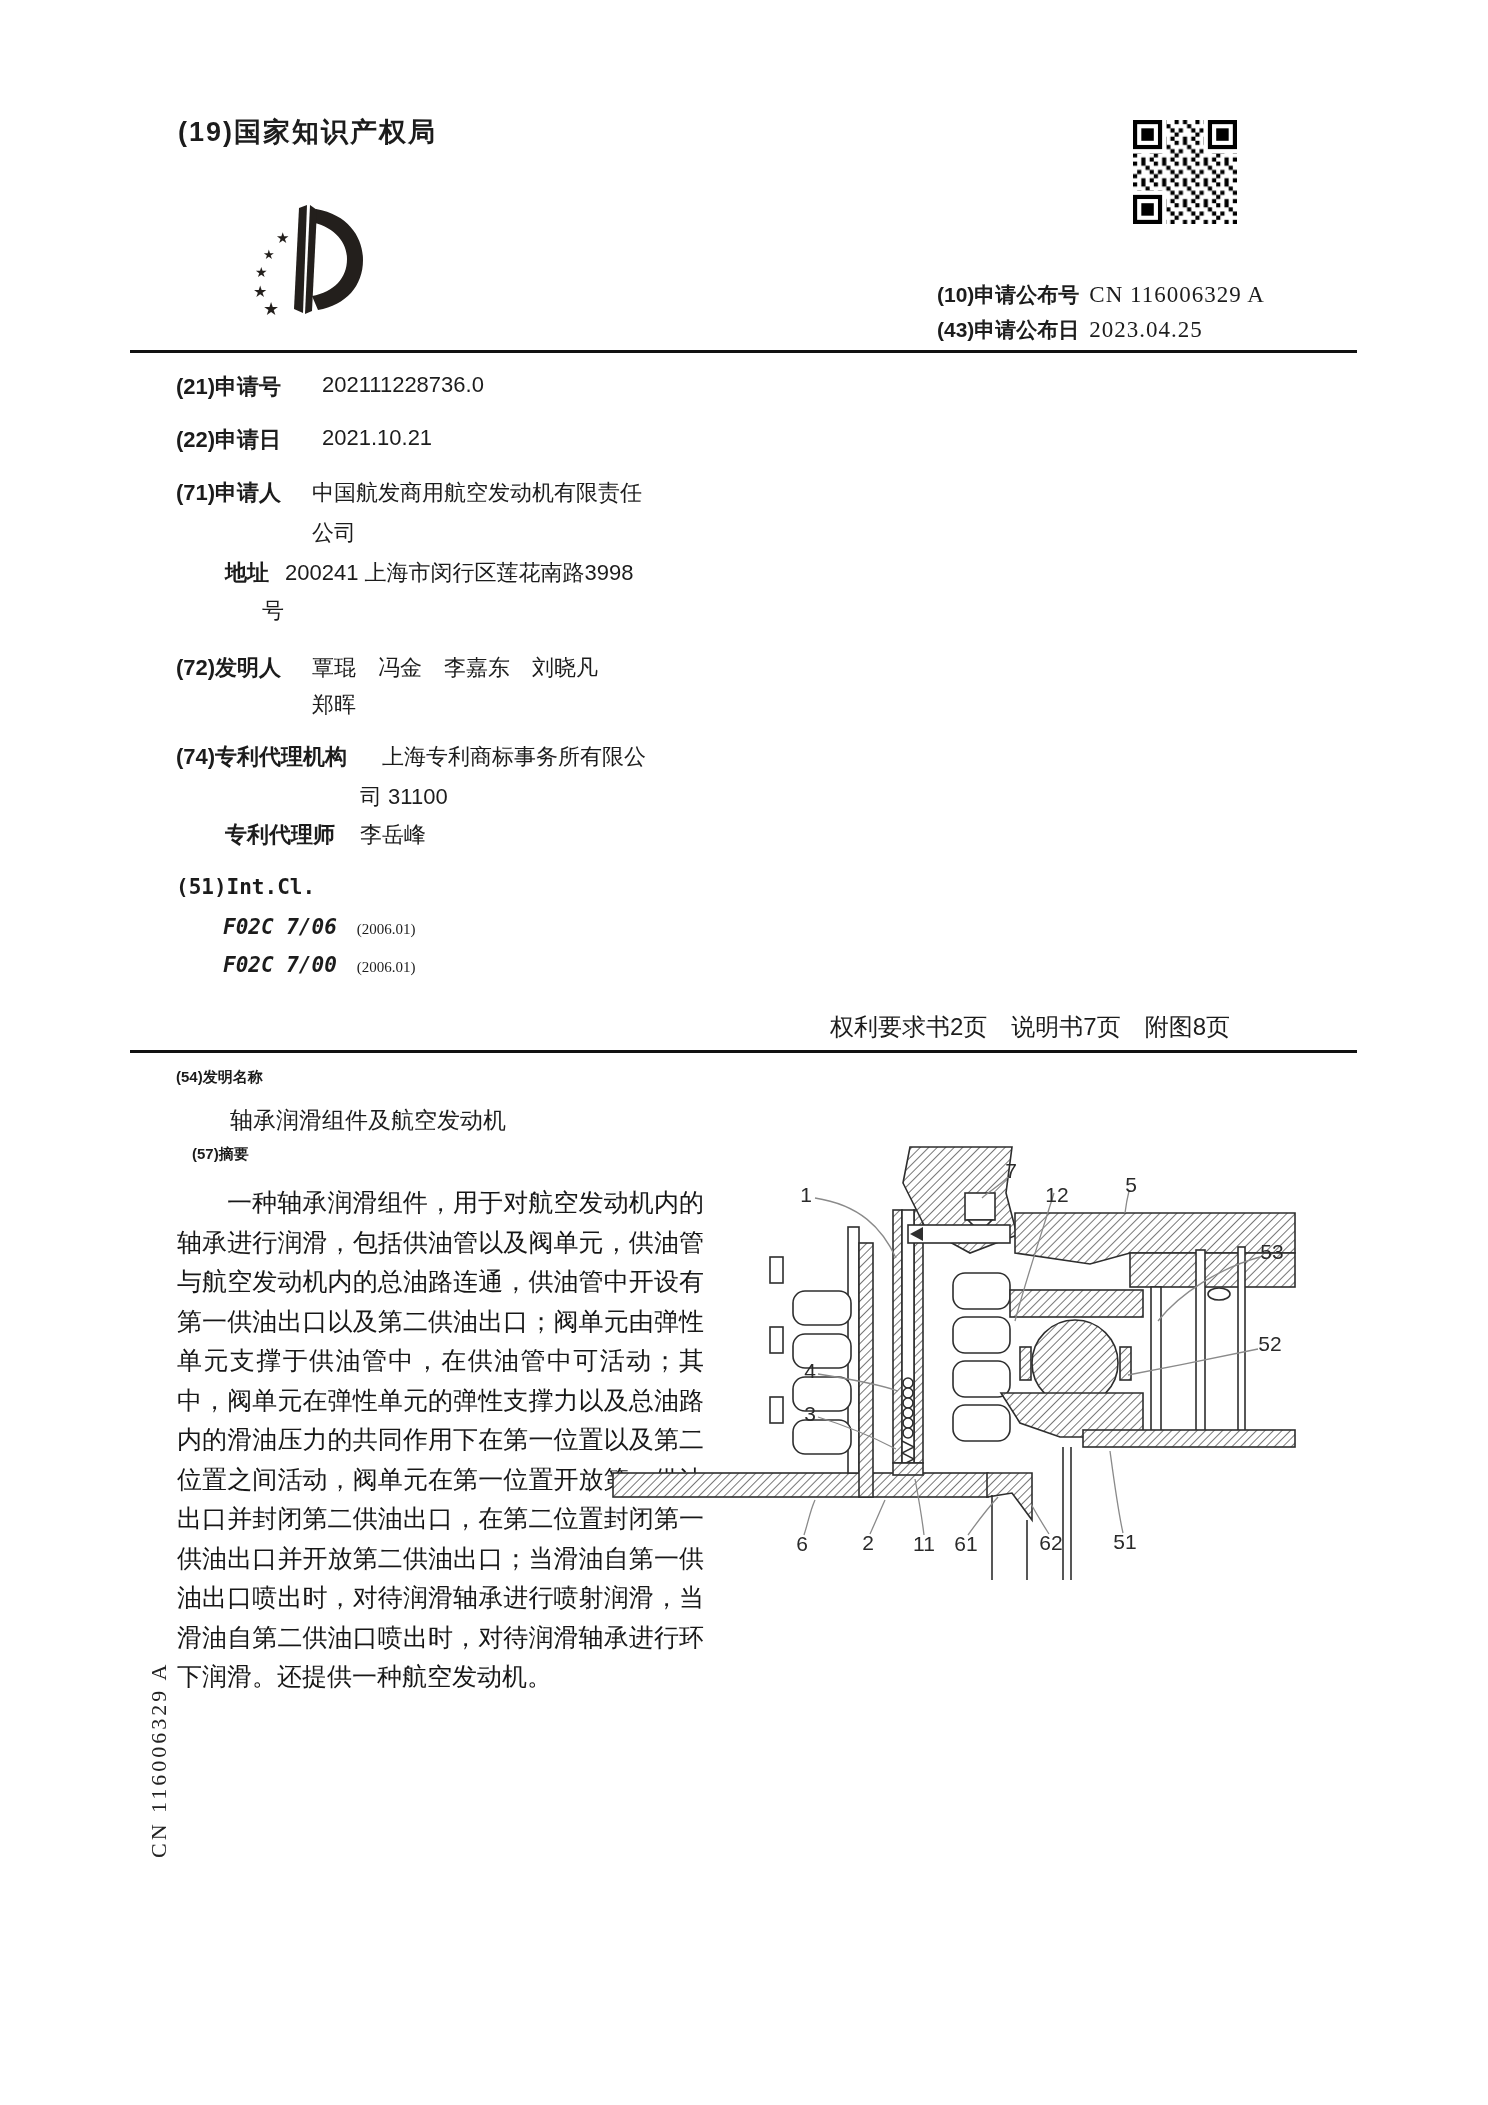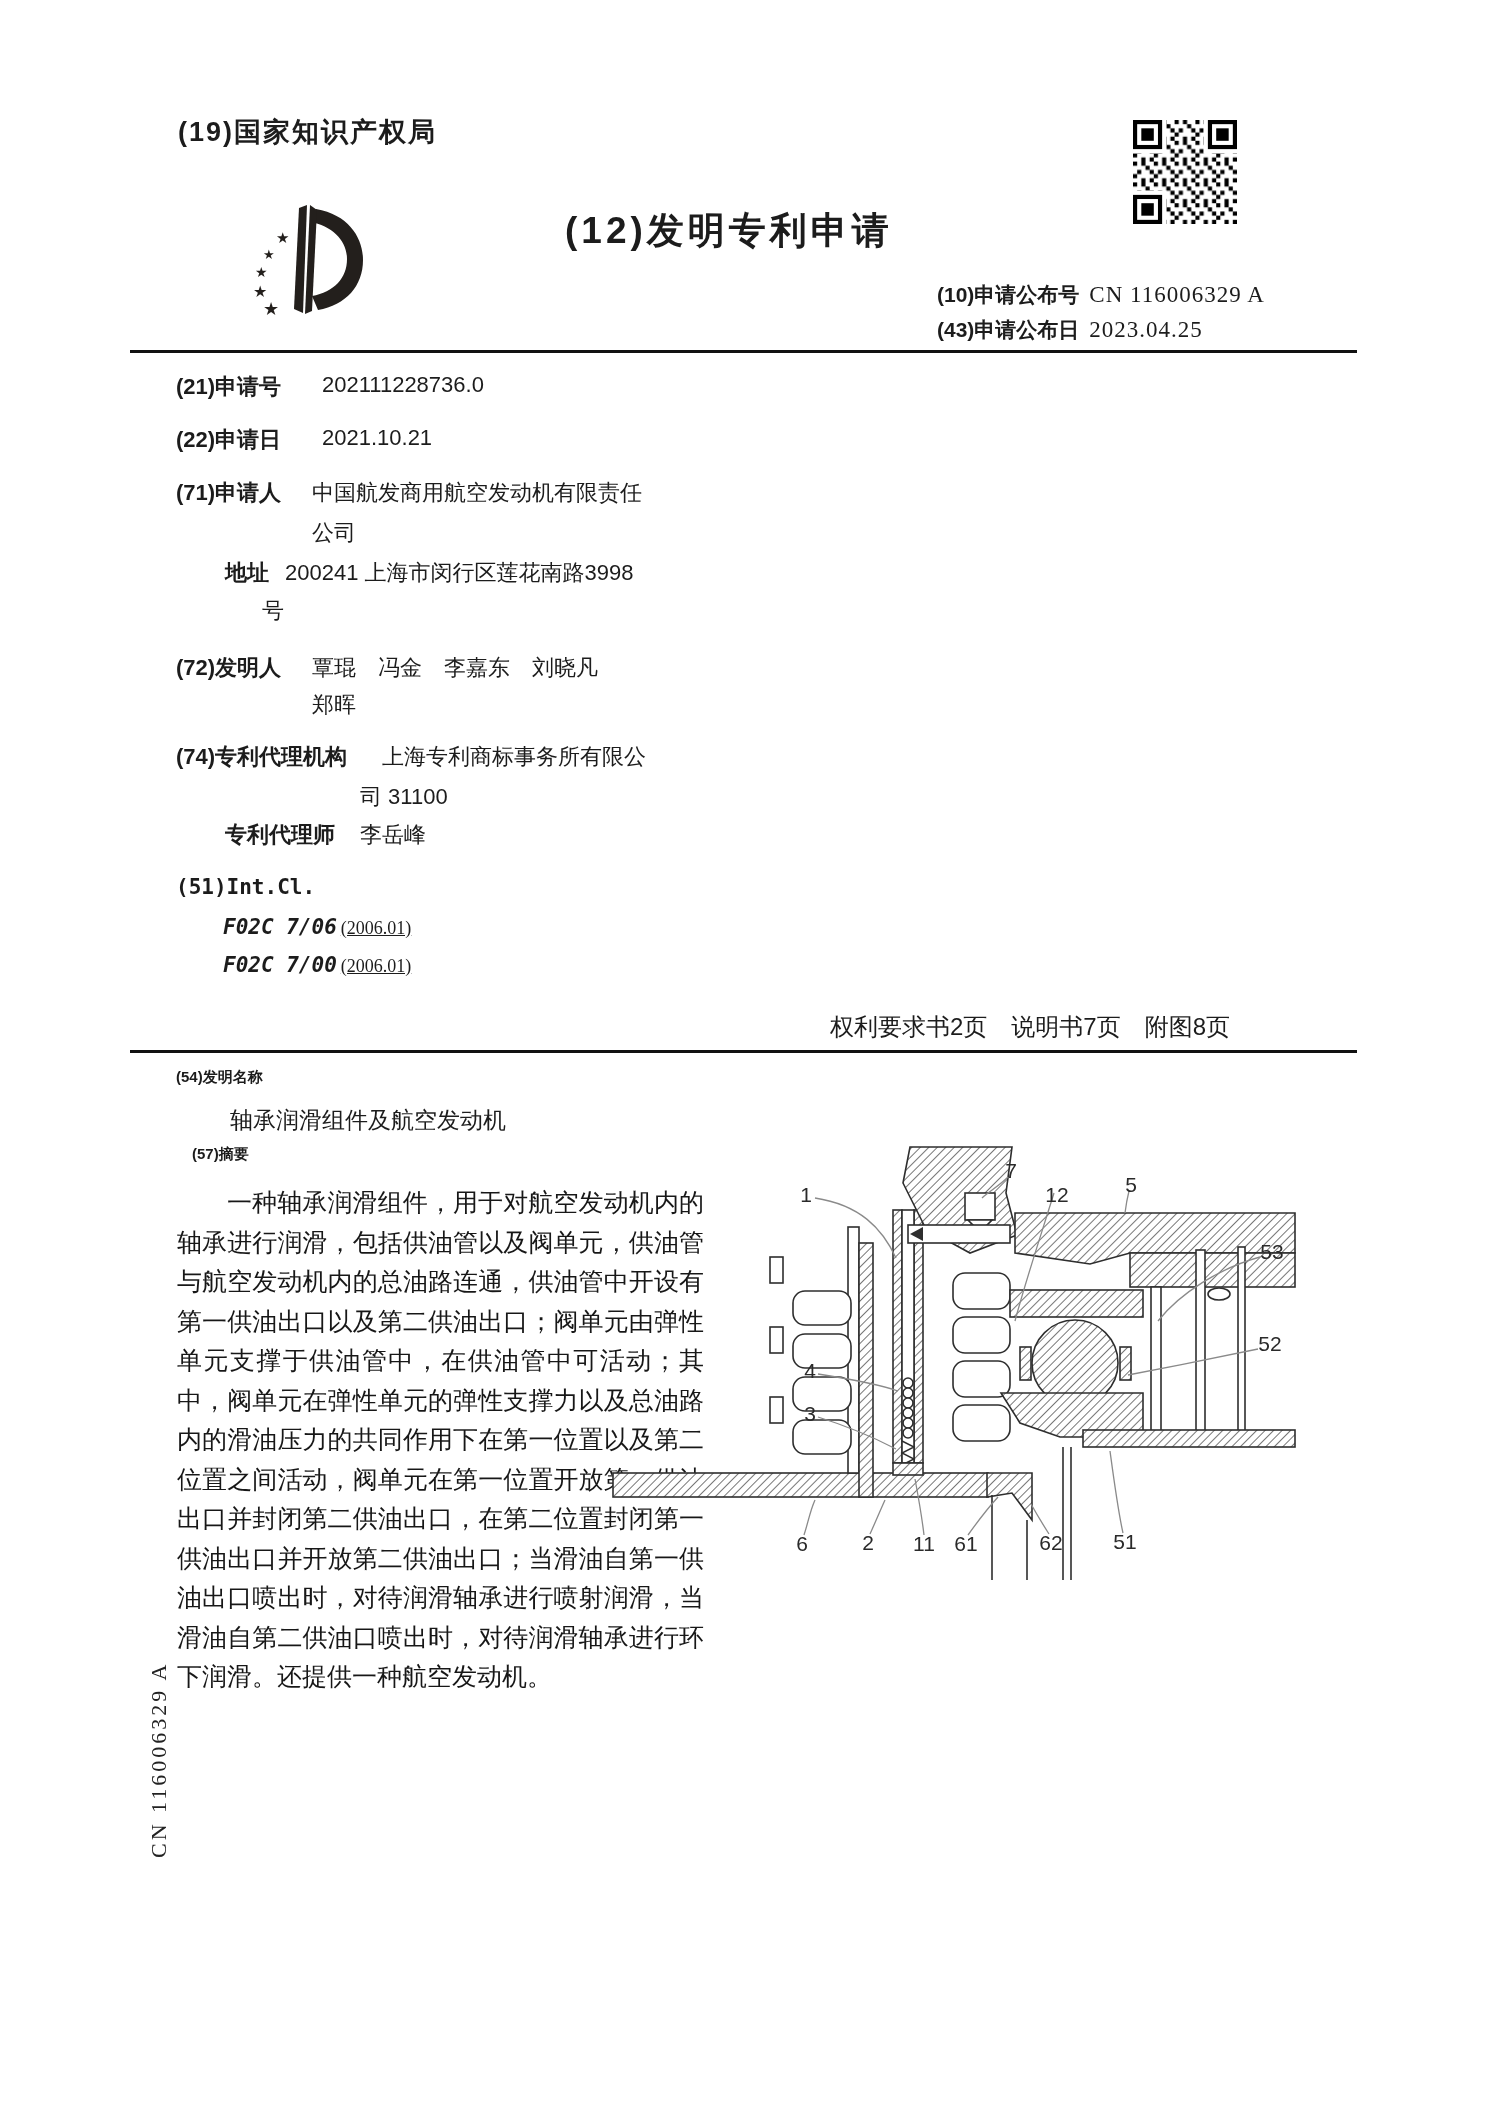--- a/index.html
+++ b/index.html
@@ -10,21 +10,21 @@
   .mono{font-family:"DejaVu Sans Mono",monospace;}
   .hdr-office{font-size:27px;font-weight:700;letter-spacing:2px;}
   .doc-type{font-size:37px;font-weight:700;letter-spacing:4px;}
   .pub-row{display:flex;align-items:baseline;gap:10px;}
   .pub-row .lab{font-size:21px;font-weight:700;}
   .pub-row .val{font-size:23px;font-family:"Liberation Serif",serif;letter-spacing:1px;}
   .rule{background:#111;height:3px;}
   .bib{font-size:22px;}
   .cjkval{font-family:"Liberation Sans",sans-serif;font-weight:400;}
   .ipc-code{font-weight:700;font-style:italic;font-family:"DejaVu Sans Mono",monospace;font-size:21px;}
-  .ipc-ver{font-family:"Liberation Serif",serif;font-size:18px;margin-left:4px;text-decoration:underline;}
+  .ipc-ver{font-family:"Liberation Serif",serif;font-size:15px;margin-left:20px;}
   .pages{font-size:24px;}
   .sec-lab{font-size:15px;font-weight:700;}
   .inv-title{font-size:23px;}
   .abstract{width:527px;font-size:25px;line-height:39.5px;text-align:justify;
             text-indent:2em;color:#171717;}
   .vertical-num{font-family:"Liberation Serif",serif;font-size:22px;letter-spacing:3px;
                 transform:rotate(-90deg);transform-origin:0 0;white-space:nowrap;color:#222;}
   .figure{position:absolute;left:610px;top:1143px;width:690px;height:445px;}
   .figure svg{position:absolute;left:0;top:0;}
   .fig-label{position:absolute;transform:translate(-50%,-50%);font-size:21px;color:#2a2a2a;
@@ -43,21 +43,20 @@
       <polygon points="49,3 57,0 53,108 44,104" fill="#231f1c"></polygon>
       <polygon points="60,0 67,5 62,106 55,109" fill="#231f1c"></polygon>
       <text x="26" y="38" font-size="15" fill="#231f1c">★</text>
       <text x="13" y="54" font-size="13" fill="#231f1c">★</text>
       <text x="5" y="72" font-size="14" fill="#231f1c">★</text>
       <text x="3" y="92" font-size="16" fill="#231f1c">★</text>
       <text x="13" y="110" font-size="18" fill="#231f1c">★</text>
     </svg>
   </div>
 
-  <div class="abs doc-type" style="left:565px;top:206px;">(12)发明专利申请</div>
 
   <div class="abs" style="left:1133px;top:120px;width:104px;height:104px;">
     <svg width="104" height="104" viewBox="0 0 25 25">
       <defs>
         <pattern id="qrp" width="5" height="5" patternUnits="userSpaceOnUse">
           <rect width="5" height="5" fill="#fff"></rect>
           <rect x="0" y="0" width="1" height="1" fill="#000"></rect>
           <rect x="2" y="0" width="1" height="1" fill="#000"></rect>
           <rect x="3" y="1" width="1" height="1" fill="#000"></rect>
           <rect x="1" y="2" width="1" height="1" fill="#000"></rect>

